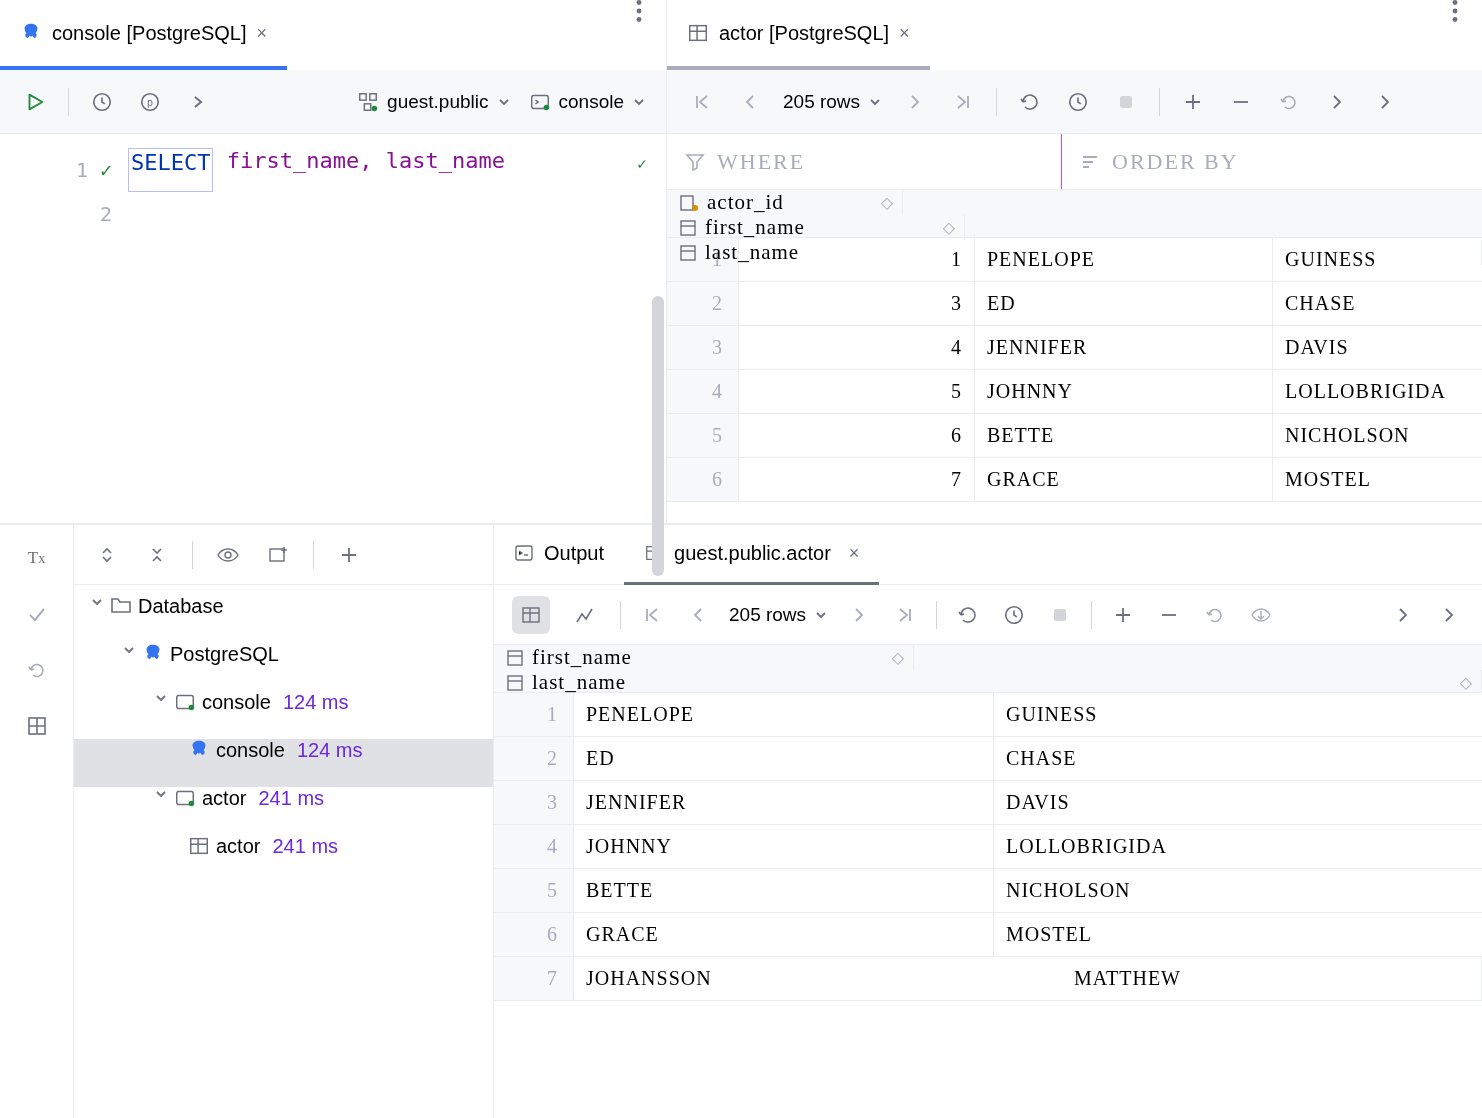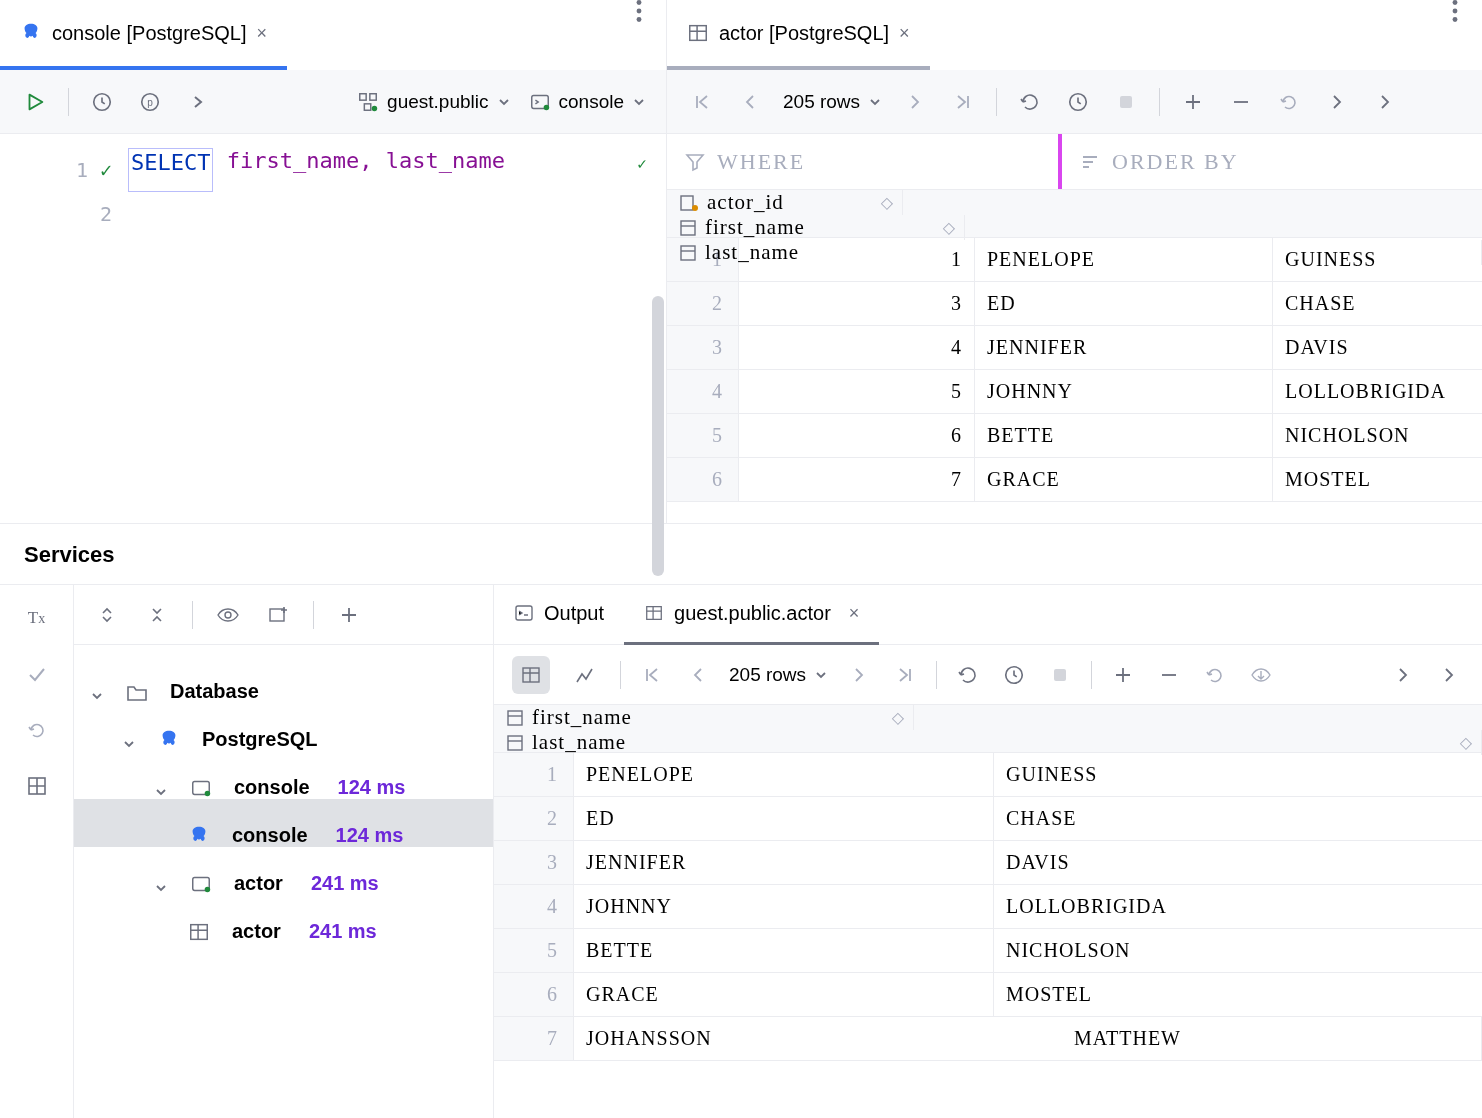--- a/index.html
+++ b/index.html
@@ -32,40 +32,40 @@
 .kw { color: #0033b3; }
 .ident { color: #871094; }
 .plain { color: #000; }
 .boxed { border: 1px solid #b9bdfb; padding: 1px 2px; }
 .cursor { display: inline-block; width: 2px; height: 26px; background: #000; vertical-align: middle; }
 .rcheck { position: absolute; right: 18px; top: 22px; color: #208a3c; }
 .scrollthumb { position: absolute; right: 2px; top: 162px; width: 12px; height: 280px; background: #d3d5db; border-radius: 6px; }
 
 .filter-row { display: flex; height: 56px; border-bottom: 1px solid #ebecf0; background: #fff; }
 .filter-cell { display: flex; align-items: center; gap: 12px; padding: 0 18px; font-family: Herculanum, Papyrus, fantasy; font-size: 22px; letter-spacing: 2px; color: #a8adbd; }
-.filter-cell:first-child { width: 395px; border-right: 4px solid #d946ef; }
+.filter-cell:first-child { width: 395px; border-right: 1px solid #d946ef; }
 
 .grid-hdr { display: flex; height: 48px; background: #f7f8fa; border-bottom: 1px solid #ebecf0; flex-direction: column; }
 .gh { display: flex; align-items: center; gap: 8px; padding: 0 12px; border-right: 1px solid #ebecf0; font-family: Herculanum, Papyrus, fantasy; font-size: 21px; letter-spacing: 1px; color: #000; position: relative; }
 .gh .sort { position: absolute; right: 8px; color: #a8adbd; font-size: 16px; }
 .rownum-hdr { width: 72px; border-right: 1px solid #ebecf0; }
 
 .grid-row { display: flex; height: 44px; border-bottom: 1px solid #ebecf0; }
 .rownum { width: 72px; display: flex; align-items: center; justify-content: flex-end; padding-right: 16px; font-family: Herculanum, Papyrus, fantasy; font-size: 20px; color: #a8adbd; background: #f7f8fa; border-right: 1px solid #ebecf0; }
 .cell { display: flex; align-items: center; padding: 0 12px; border-right: 1px solid #ebecf0; font-family: Herculanum, Papyrus, fantasy; font-size: 20px; letter-spacing: 1px; color: #000; }
 .cell.right { justify-content: flex-end; }
 
 .services-panel { flex: 1; display: flex; flex-direction: column; background: #fff; }
 .svc-title { font-size: 22px; font-weight: 600; padding: 18px 24px 16px; }
 .svc-body { flex: 1; display: flex; border-top: 1px solid #ebecf0; }
 .svc-left-rail { width: 74px; border-right: 1px solid #ebecf0; display: flex; flex-direction: column; align-items: center; gap: 26px; padding-top: 18px; }
 .svc-tree-pane { width: 420px; border-right: 1px solid #ebecf0; display: flex; flex-direction: column; }
 .svc-tree-tb { display: flex; align-items: center; gap: 20px; padding: 12px 18px; height: 60px; border-bottom: 1px solid #ebecf0; }
 .svc-tree { flex: 1; padding: 10px 0; font-size: 20px; }
-.tree-row { display: flex; align-items: flex-end; gap: 22px; height: 48px; padding-left: 16px; cursor: pointer; font-weight: bold; }
+.tree-row { display: flex; align-items: flex-start; gap: 6px; height: 48px; padding-left: 16px; cursor: pointer; }
 .tree-row.selected { background: #dfe1e5; }
 .indent1 { padding-left: 48px; }
 .indent2 { padding-left: 80px; }
 .indent3 { padding-left: 114px; }
 .tree-label { color: #000; }
 .tree-time { color: #6d28d9; margin-left: 6px; }
 
 .svc-results { flex: 1; display: flex; flex-direction: column; overflow: hidden; }
 .svc-tabs { display: flex; align-items: center; height: 60px; border-bottom: 1px solid #ebecf0; }
 .svc-tab { display: flex; align-items: center; gap: 10px; padding: 0 20px; height: 60px; font-size: 20px; color: #000; border-bottom: 3px solid transparent; }
@@ -357,21 +357,20 @@
           <div class="rownum">6</div>
           <div class="cell right" style="width:236px">7</div>
           <div class="cell" style="width:298px">GRACE</div>
           <div class="cell" style="flex:1;border-right:none">MOSTEL</div>
         </div>
       </div>
   </div>
 </div>
 
 <div class="services-panel">
-  <div class="svc-title">Services</div>
   <div class="svc-body">
     <div class="svc-left-rail">
       <span class="tbtn" style="font-size:17px;color:#6c707e;font-family:serif;">T<sub>x</sub></span>
       <span class="tbtn">
           <svg width="22" height="22" viewBox="0 0 22 22">
             <path d="M4 12l5 5 9-11" stroke="#a8adbd" stroke-width="2" fill="none"></path>
           </svg>
         </span>
       <span class="tbtn">
           <svg width="22" height="22" viewBox="0 0 22 22">

